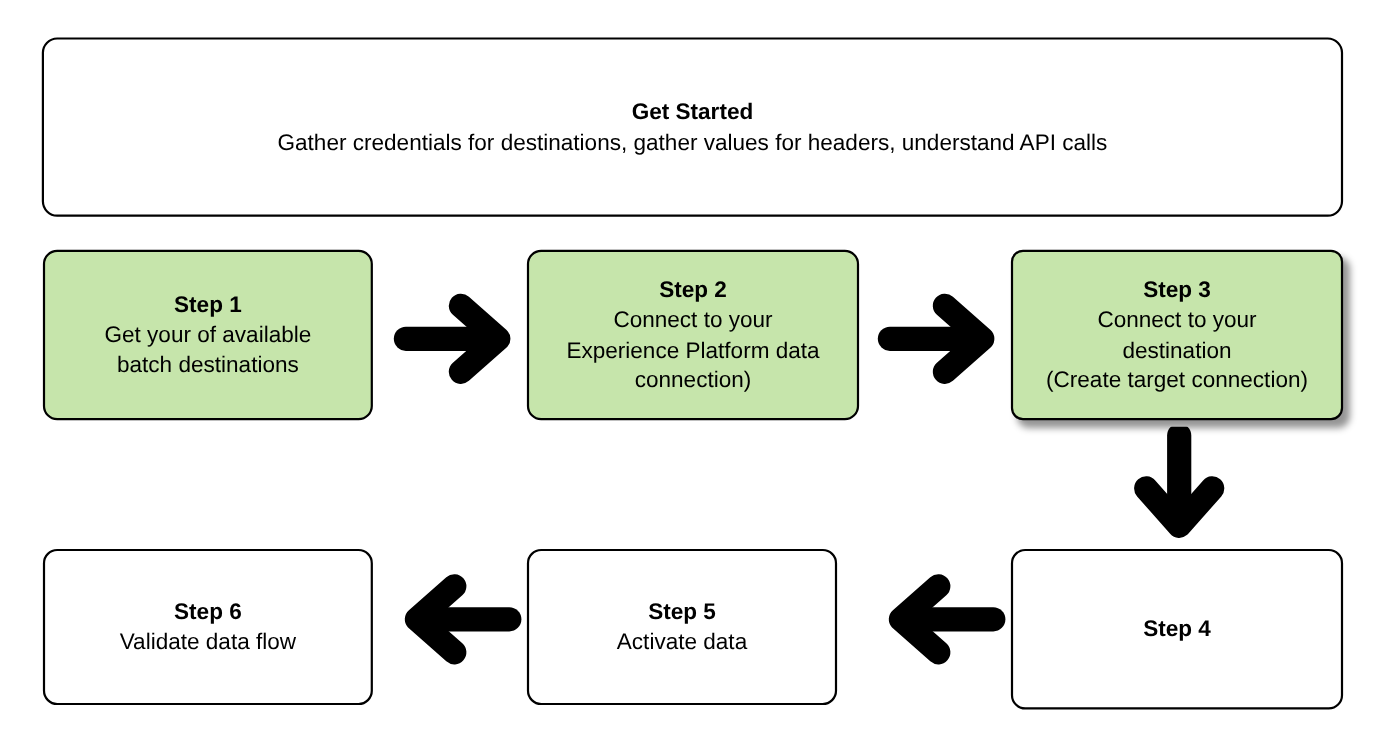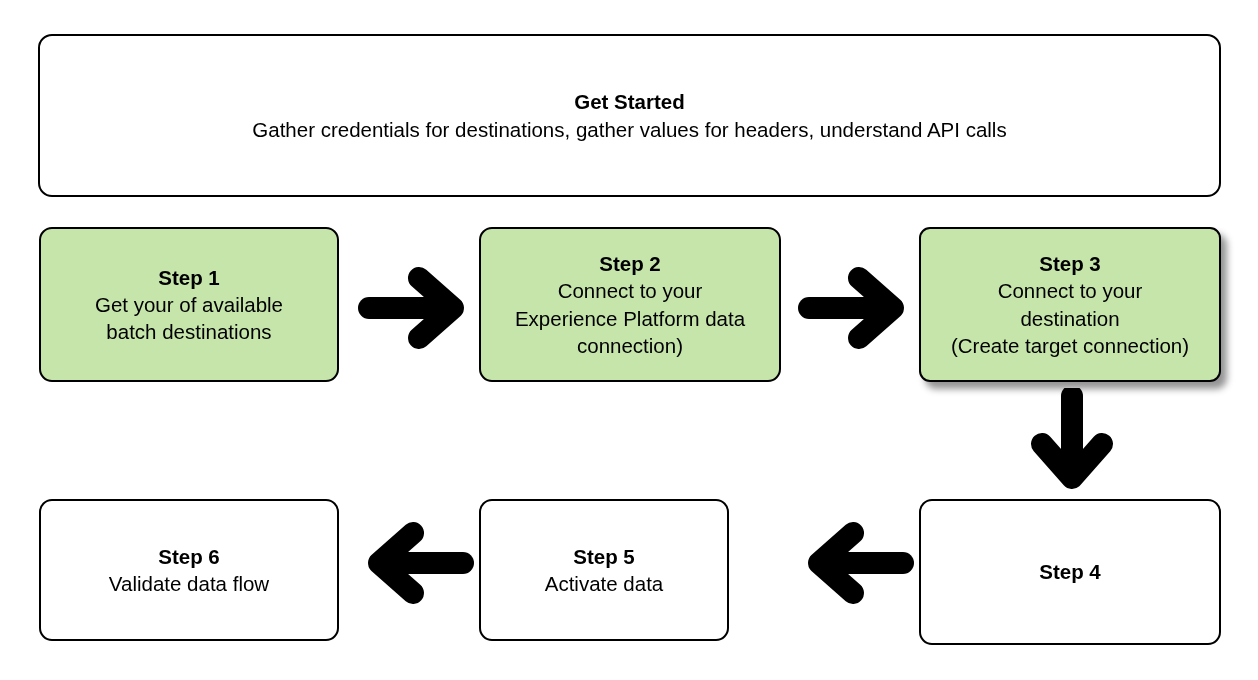--- a/index.html
+++ b/index.html
@@ -62,21 +62,21 @@
     box-shadow: 6px 7px 7px rgba(0,0,0,0.42);
   }
 
   
   #step1 { left: 39px;  top: 227px; width: 300px; height: 155px; text-align: right; }
   #step2 { left: 479px; top: 227px; width: 302px; height: 155px; }
   #step3 { left: 919px; top: 227px; width: 302px; height: 155px; border-radius: 11px; }
 
   
   #step4 { left: 919px; top: 499px; width: 302px; height: 146px; }
-  #step5 { left: 479px; top: 499px; width: 250px; height: 142px; }
+  #step5 { left: 479px; top: 499px; width: 282px; height: 142px; }
   #step6 { left: 39px;  top: 499px; width: 300px; height: 142px; }
 
   
   .arrow {
     position: absolute;
   }
   .arrow svg { display: block; }
 
   #arrow-1-2 { left: 357px; top: 262px; }
   #arrow-2-3 { left: 797px; top: 262px; }

